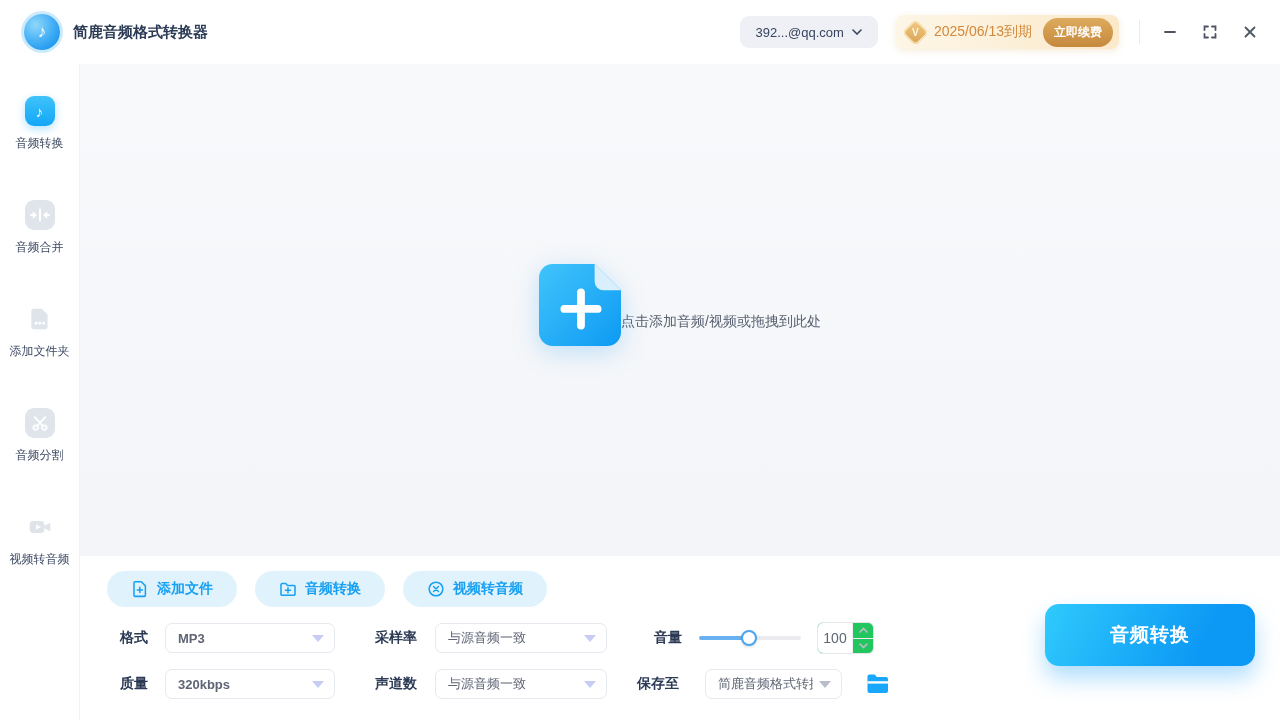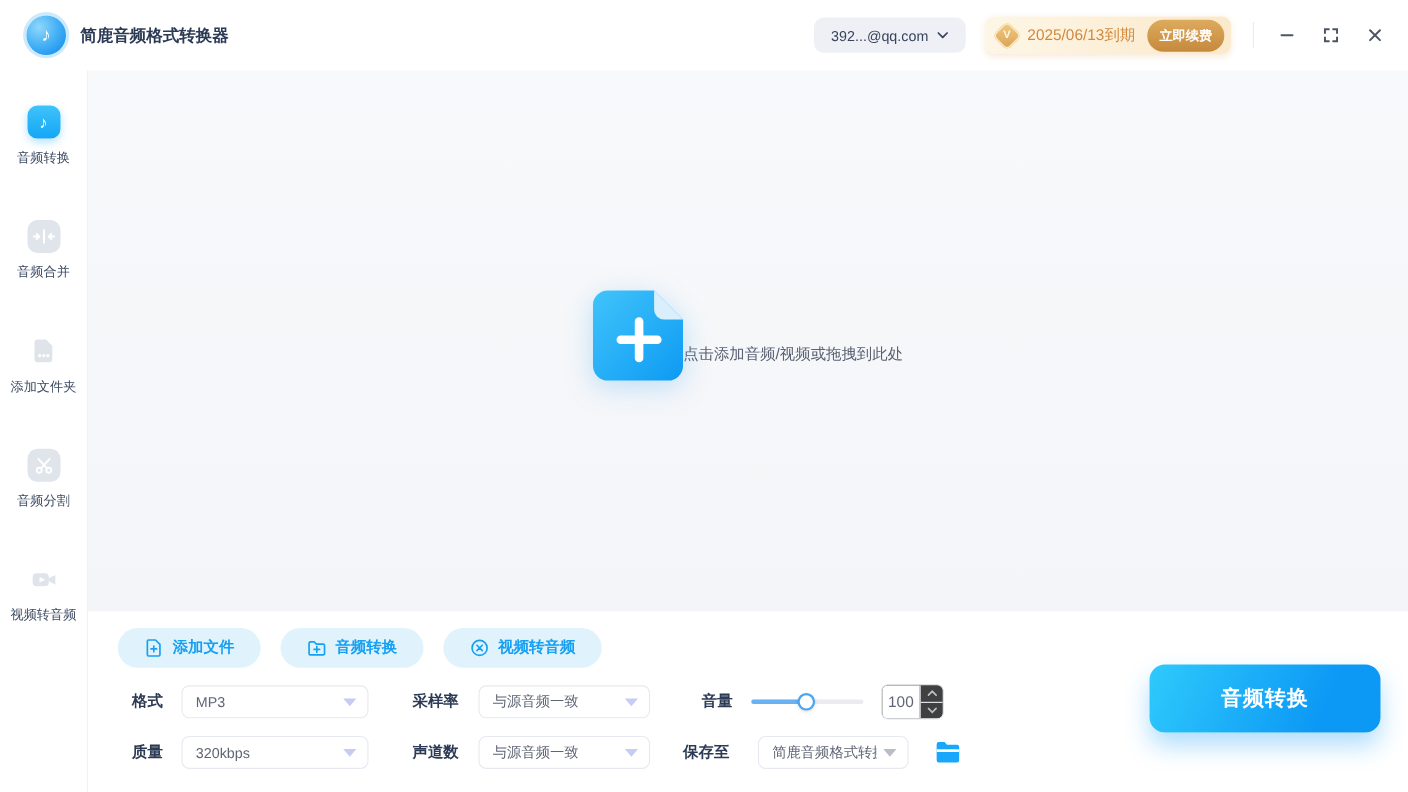--- a/index.html
+++ b/index.html
@@ -107,37 +107,37 @@
   .w2 { width:30px; }
   .w3 { width:46px; }
   .dd {
     height:30px; border:1px solid #e7e9f0; border-radius:7px; background:#fff;
     display:flex; align-items:center; padding:0 10px 0 12px; cursor:pointer;
     font-size:13px; color:#5f6575;
   }
   .dd .dd-val { flex:1; white-space:nowrap; overflow:hidden; }
   .dd-arrow { width:0; height:0; border-left:6px solid transparent; border-right:6px solid transparent; border-top:7px solid #c7ccf4; margin-left:6px; }
   .dd-arrow.grey { border-top-color:#b9bdc9; }
-  .dd-format { width:170px; margin-left:15px; }
-  .dd-sample { width:156px; margin-left:14px; }
+  .dd-format { width:170px; margin-left:15px;font-weight:bold; }
+  .dd-sample { width:172px; margin-left:14px; }
   .gap-a { margin-left:40px; }
   .gap-b { margin-left:47px; }
   .gap-c { margin-left:30px; }
   .dd-save { width:137px; margin-left:22px; }
 
   .slider { width:102px; height:16px; margin-left:15px; position:relative; cursor:pointer; }
   .slider-track { position:absolute; top:6px; left:0; right:0; height:4px; border-radius:2px; background:#ececf0; }
   .slider-fill { position:absolute; top:6px; left:0; height:4px; border-radius:2px; background:#69b1f1; }
   .slider-handle {
     position:absolute; top:0; width:16px; height:16px; border-radius:50%;
     background:#fff; border:2px solid #49a5f0; transform:translateX(-8px);
     box-shadow:0 1px 3px rgba(0,0,0,.15);
   }
 
-  .num-input { width:57px; height:32px; border:1px solid #e4e6ec; border-radius:6px; margin-left:16px; display:flex; overflow:hidden; background:#404040; }
+  .num-input { width:57px; height:32px; border:1px solid #e4e6ec; border-radius:6px; margin-left:16px; display:flex; overflow:hidden; background:#22c55e; }
   .num-input input {
     width:34px; border:none; outline:none; font-size:14px; color:#5f6575;
     text-align:center; font-family:inherit;
   }
   .stepper { width:21px; border-left:1px solid #eef0f3; display:flex; flex-direction:column; }
   .step { flex:1; display:flex; align-items:center; justify-content:center; cursor:pointer; color:#b9bdc9; }
   .step:first-child { border-bottom:1px solid #eef0f3; }
   .step svg { width:9px; height:6px; stroke:#b9bdc9; stroke-width:1.6; fill:none; stroke-linecap:round; }
 
   .folder-btn { width:24px; height:22px; margin-left:24px; cursor:pointer; }

